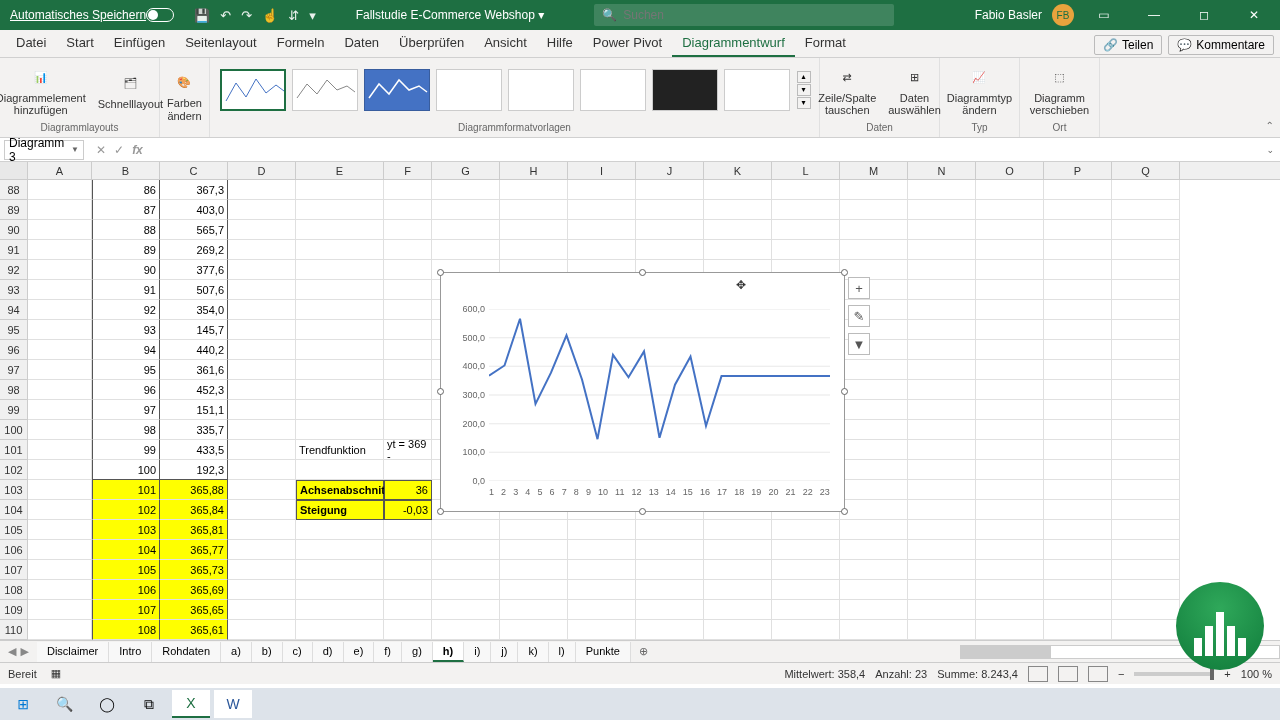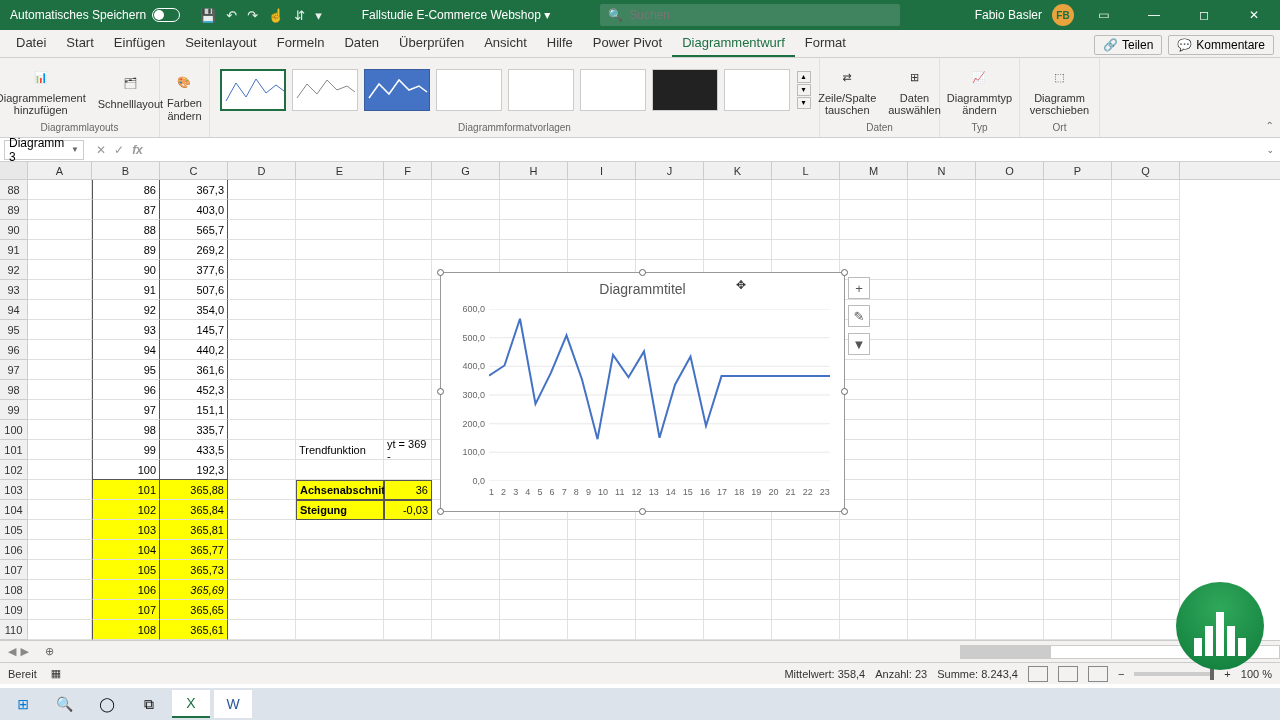--- a/index.html
+++ b/index.html
@@ -1,29 +1,29 @@
 <!DOCTYPE html>
 <html><head>
 <meta charset="utf-8">
 <style>
 * { margin: 0; padding: 0; box-sizing: border-box; font-family: 'Segoe UI', Tahoma, sans-serif; }
 body { width: 1280px; height: 720px; overflow: hidden; background: #fff; position: relative; }
 
 
 .titlebar { height: 30px; background: #1e6f42; display: flex; align-items: center; color: #fff; font-size: 12px; }
-.titlebar .autosave { display: flex; align-items: center; gap: 6px; padding: 0 10px; }
+.titlebar .autosave { display: flex; align-items: center; padding: 0 10px; text-decoration: underline; }
 .toggle { width: 28px; height: 14px; border: 1px solid #fff; border-radius: 7px; position: relative; }
 .toggle::after { content: ''; position: absolute; left: 1px; top: 1px; width: 10px; height: 10px; background: #fff; border-radius: 50%; }
 .titlebar .qat { display: flex; gap: 10px; padding: 0 10px; }
 .titlebar .qat span { font-size: 13px; opacity: .9; cursor: pointer; }
 .titlebar .title { flex: 0 0 auto; text-align: center; padding: 0 30px; }
 .titlebar .search { width: 300px; height: 22px; background: rgba(255,255,255,.15); border-radius: 2px; display: flex; align-items: center; padding: 0 8px; gap: 6px; margin-left: 20px; }
 .titlebar .search input { background: transparent; border: none; color: #ddd; outline: none; font-size: 12px; width: 100%; }
 .titlebar .right { margin-left: auto; display: flex; align-items: center; gap: 10px; padding: 0 6px; }
-.avatar { width: 22px; height: 22px; border-radius: 50%; background: #e8a33d; display: flex; align-items: center; justify-content: center; font-size: 10px; font-weight: 700; color:#1e6f42;}
+.avatar { width: 22px; height: 22px; border-radius: 50%; background: #e8a33d; display: flex; align-items: center; justify-content: center; font-size: 10px; font-weight: 400; color:#1e6f42;}
 .winbtn { width: 40px; height: 30px; display: flex; align-items: center; justify-content: center; font-size: 12px; cursor: pointer; }
 
 
 .tabs { height: 28px; background: #f3f2f1; display: flex; align-items: flex-end; border-bottom: 1px solid #d0d0d0; padding: 0 6px; font-size: 13px; }
 .tab { padding: 5px 10px; cursor: pointer; color: #333; }
 .tab.active { color: #1e6f42; border-bottom: 2px solid #1e6f42; font-weight: 400; }
 .tabs .right-actions { margin-left: auto; display: flex; gap: 6px; align-items: center; padding-bottom: 2px; }
 .share-btn { border: 1px solid #bbb; padding: 2px 8px; border-radius: 2px; font-size: 12px; cursor: pointer; display:flex; gap:4px; align-items:center;}
 
 
@@ -687,21 +687,21 @@
         <div class="cell cM"></div>
         <div class="cell cN"></div>
         <div class="cell cO"></div>
         <div class="cell cP"></div>
         <div class="cell cQ"></div>
       </div>
       <div class="row">
         <div class="rh">108</div>
         <div class="cell cA"></div>
         <div class="cell cB r yellow" style="border-left: 1px solid rgb(85, 85, 85); border-right: 1px solid rgb(85, 85, 85);">106</div>
-        <div class="cell cC r yellow" style="border-right: 1px solid rgb(85, 85, 85); font-style: italic;">365,69</div>
+        <div class="cell cC r yellow" style="border-right: 1px solid rgb(85, 85, 85);">365,69</div>
         <div class="cell cD"></div>
         <div class="cell cE"></div>
         <div class="cell cF r"></div>
         <div class="cell cG"></div>
         <div class="cell cH"></div>
         <div class="cell cI"></div>
         <div class="cell cJ"></div>
         <div class="cell cK"></div>
         <div class="cell cL"></div>
         <div class="cell cM"></div>
@@ -854,21 +854,20 @@
 
   <div class="chart">
     <div class="handle h-tl"></div>
     <div class="handle h-tm"></div>
     <div class="handle h-tr"></div>
     <div class="handle h-ml"></div>
     <div class="handle h-mr"></div>
     <div class="handle h-bl"></div>
     <div class="handle h-bm"></div>
     <div class="handle h-br"></div>
-    <div class="chart-title">Diagrammtitel</div>
     <div class="yaxis" id="yaxis">
         <div class="ylab" style="bottom: 0%; transform: translateY(50%);">0,0</div>
         <div class="ylab" style="bottom: 16.6667%; transform: translateY(50%);">100,0</div>
         <div class="ylab" style="bottom: 33.3333%; transform: translateY(50%);">200,0</div>
         <div class="ylab" style="bottom: 50%; transform: translateY(50%);">300,0</div>
         <div class="ylab" style="bottom: 66.6667%; transform: translateY(50%);">400,0</div>
         <div class="ylab" style="bottom: 83.3333%; transform: translateY(50%); margin-top: 8px;">500,0</div>
         <div class="ylab" style="bottom: 100%; transform: translateY(50%);">600,0</div>
       </div>
     <div class="plotarea">
@@ -915,20 +914,38 @@
     </div>
   </div>
   <div style="position:absolute; left:736px; top:116px; font-size:12px; color:#333; cursor:move;">✥</div>
 </div>
 
 <div class="sheet-tabs">
   <div class="st-nav">
       <span>◀</span>
       <span>▶</span>
     </div>
+  <div id="sheets-slot" style="display:flex;">
+      <div class="st">Disclaimer</div>
+      <div class="st">Intro</div>
+      <div class="st">Rohdaten</div>
+      <div class="st">a)</div>
+      <div class="st">b)</div>
+      <div class="st">c)</div>
+      <div class="st">d)</div>
+      <div class="st">e)</div>
+      <div class="st">f)</div>
+      <div class="st">g)</div>
+      <div class="st active">h)</div>
+      <div class="st">i)</div>
+      <div class="st">j)</div>
+      <div class="st">k)</div>
+      <div class="st">l)</div>
+      <div class="st">Punkte</div>
+    </div>
   <div class="st-add">⊕</div>
   <div class="hscroll">
       <div class="thumb"></div>
     </div>
 </div>
 
 <div class="statusbar">
   <span>Bereit</span>
   <span style="margin-left:14px;">▦</span>
   <div class="right">

